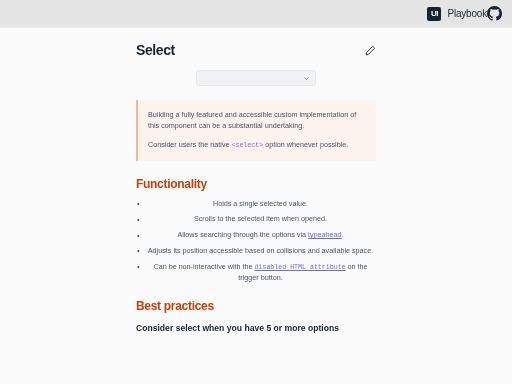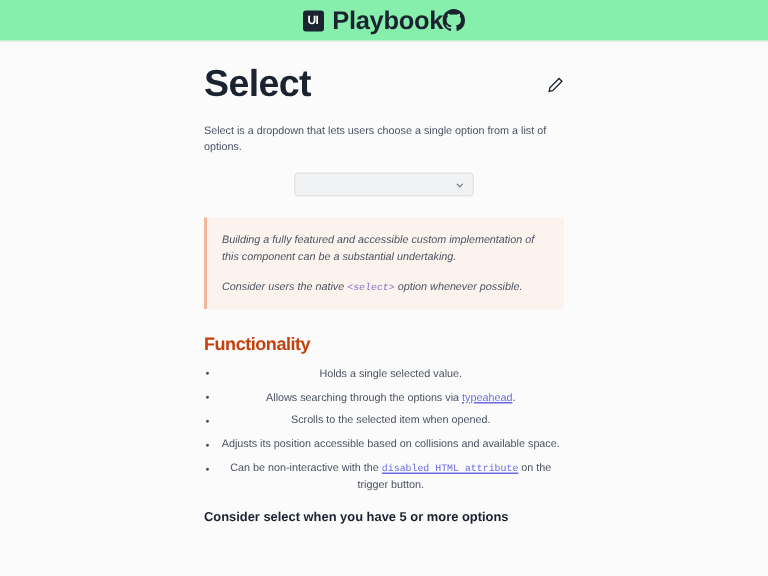--- a/index.html
+++ b/index.html
@@ -7,24 +7,24 @@
     margin: 0; padding: 0;
     width: 512px; height: 384px;
     overflow: hidden;
     background: #ffffff;
     font-family: "Liberation Sans", sans-serif;
   }
 
   
   .topbar {
     height: 28px;
-    background: #86efac;
-    display: flex;
-    align-items: center;
-    justify-content: center;
+    background: #e5e5e5;
+    display: flex;
+    align-items: center;
+    justify-content: flex-end;
     padding: 0 10px;
     border-bottom: 1px solid #f0f0f0;
   }
   .brand {
     display: flex;
     align-items: center;
     gap: 6px;
   }
   .brand-mark {
     width: 14px; height: 14px;
@@ -33,22 +33,22 @@
     color: #ffffff;
     font-size: 8px;
     font-weight: bold;
     display: flex;
     align-items: center;
     justify-content: center;
     letter-spacing: -0.5px;
     line-height: 1;
   }
   .brand-name {
-    font-size: 17px;
-    font-weight: bold;
+    font-size: 10px;
+    font-weight: normal;
     color: #1b2330;
     letter-spacing: -0.2px;
   }
   .gh-icon { width: 15px; height: 15px; display: block; }
 
   
   .page {
     background: #fbfbfb;
     width: 512px;
     height: 356px;
@@ -60,21 +60,21 @@
     margin: 0 auto;
     padding-top: 14px;
   }
 
   .title-row {
     display: flex;
     align-items: center;
     justify-content: space-between;
   }
   h1.title {
-    font-size: 25px;
+    font-size: 14px;
     font-weight: bold;
     color: #1b2330;
     margin: 0;
     letter-spacing: -0.4px;
   }
   .pencil-icon { width: 11px; height: 11px; display:block; }
 
   p.lede {
     font-size: 7.2px;
     line-height: 1.55;
@@ -106,21 +106,20 @@
     margin: 14px 0 0 0;
     background: #fdf3ee;
     border-left: 2px solid #f0b89a;
     padding: 9px 10px 9px 10px;
   }
   .callout p {
     margin: 0;
     font-size: 7.2px;
     line-height: 1.55;
     color: #4a5260;
-    font-style: italic;
   }
   .callout p + p { margin-top: 8px; }
   code.inline {
     font-family: "Liberation Mono", monospace;
     font-size: 6.6px;
     color: #8b6cc9;
   }
 
   
   h2.section {
@@ -189,40 +188,40 @@
 
     <div class="title-row">
       <h1 class="title">Select</h1>
       <a href="#">
         <svg class="pencil-icon" viewBox="0 0 16 16">
           <path fill="none" stroke="#1b2330" stroke-width="1.3" d="M11.2 1.9 14 4.7 5 13.7 1.6 14.4l.7-3.4z"></path>
         </svg>
       </a>
     </div>
 
-    <p class="lede">Select is a dropdown that lets users choose a single option from a list of options.</p>
 
     <div class="select-wrap">
       <div class="select-box">
         <svg class="chev" viewBox="0 0 12 12">
           <path fill="none" stroke="#6a7280" stroke-width="1.3" stroke-linecap="round" stroke-linejoin="round" d="M3 4.8 6 7.8 9 4.8"></path>
         </svg>
       </div>
     </div>
 
     <div class="callout">
       <p>Building a fully featured and accessible custom implementation of this component can be a substantial undertaking.</p>
       <p><span>Consider users the native </span><code class="inline">&lt;select&gt;</code><span> option whenever possible.</span></p>
     </div>
 
     <h2 class="section">Functionality</h2>
     <ul class="feature-list">
       <li><span>Holds a single selected value.</span></li>
+      <li><span>Scrolls to the selected item when opened.</span></li>
       <li><span>Allows searching through the options via </span><a class="link" href="#">typeahead</a><span>.</span></li>
-      <li><span>Scrolls to the selected item when opened.</span></li>
       <li><span>Adjusts its position accessible based on collisions and available space.</span></li>
       <li><span>Can be non-interactive with the </span><a class="link mono" href="#">disabled HTML attribute</a><span> on the trigger button.</span></li>
     </ul>
 
+    <h2 class="section">Best practices</h2>
     <h3 class="subhead">Consider select when you have 5 or more options</h3>
 
   </div>
 </div>
 
 </body></html>

